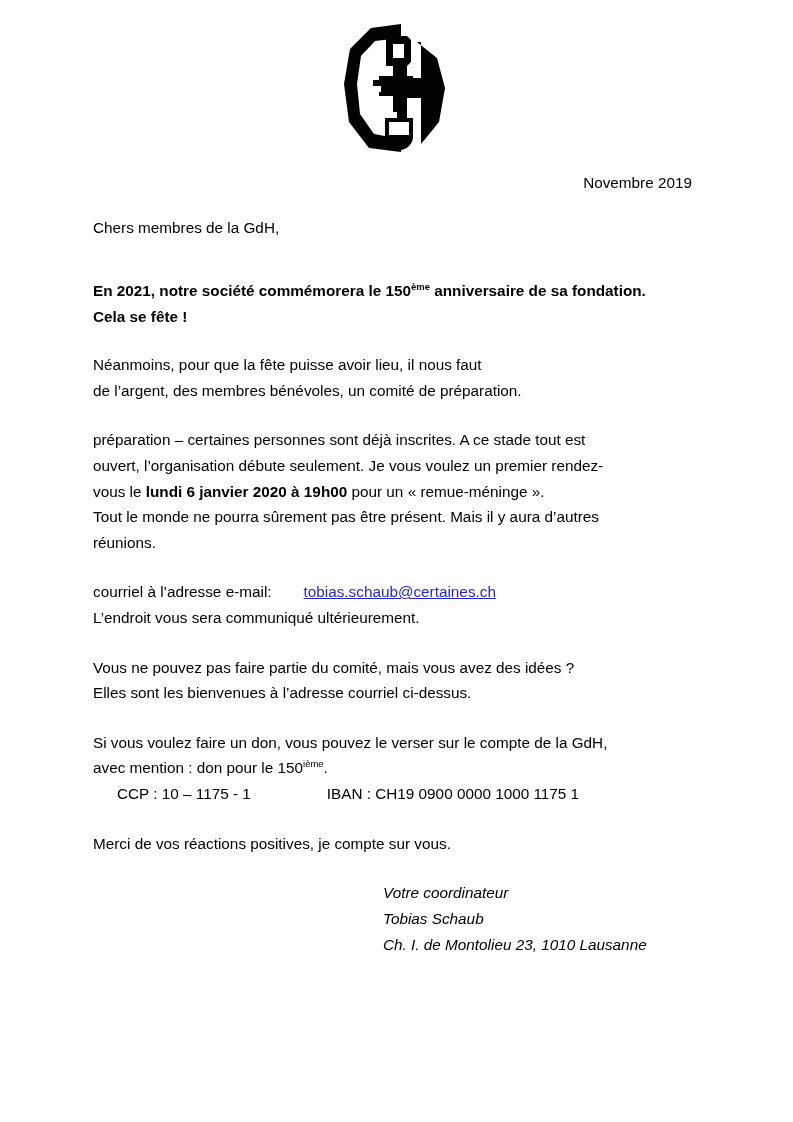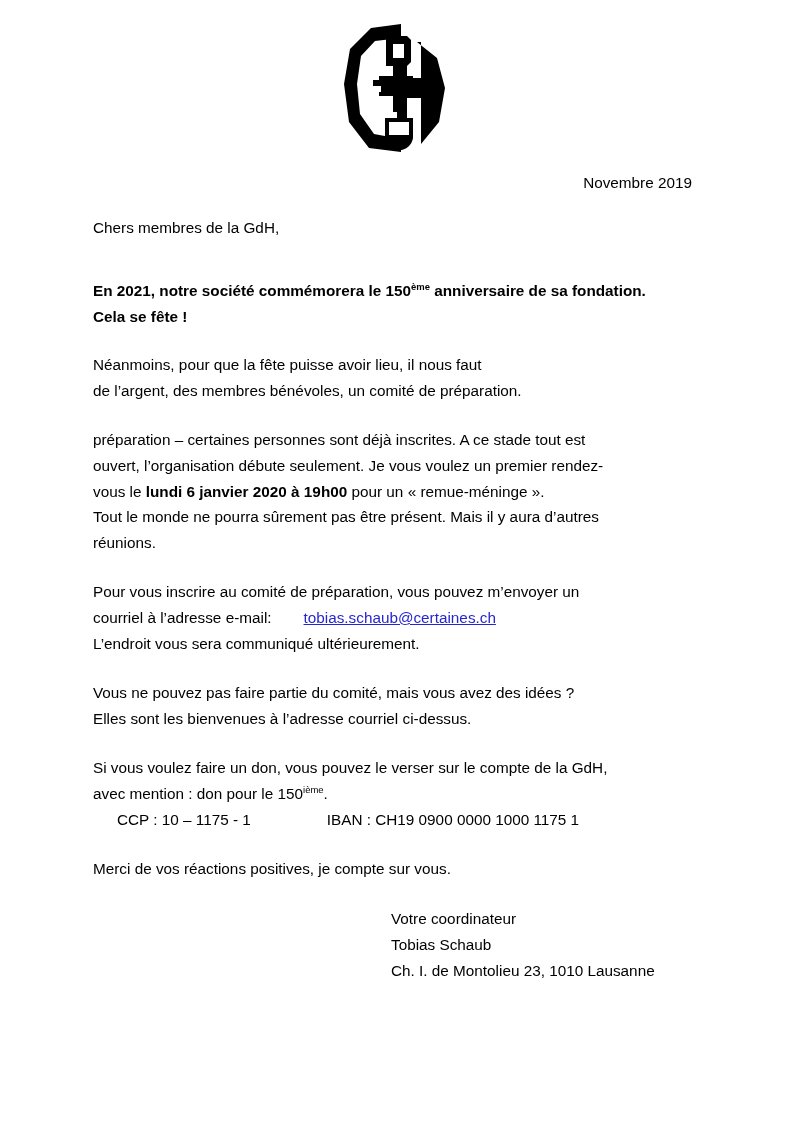--- a/index.html
+++ b/index.html
@@ -89,22 +89,23 @@
     color: #2626cf;
     text-decoration: underline;
   }
 
   .indent-email {
     display: inline-block;
     width: 32px;
   }
 
   .signature {
-    margin: 8px;
+    margin: 0;
     padding-left: 290px;
+    font-style: italic;
   }
   .signature .blk { line-height: 26px; }
 
   .nowrap { white-space: nowrap; margin-left: 24px; }
 
   .iban-gap { display: inline-block; width: 52px; }
 </style>
 </head>
 <body>
 
@@ -200,21 +201,20 @@
 
     <p class="para">
       <span class="blk">préparation – certaines personnes sont déjà inscrites.  A ce stade tout est</span>
       <span class="blk">ouvert, l’organisation débute seulement. Je vous voulez un premier rendez-</span>
       <span class="blk"><span>vous le </span><b>lundi 6 janvier 2020 à 19h00</b><span> pour un « remue-méninge ».</span></span>
       <span class="blk">Tout le monde ne pourra sûrement pas être présent. Mais il y aura d’autres</span>
       <span class="blk">réunions.</span>
     </p>
 
     <p class="para">
-      <span class="blk">Pour vous inscrire au comité de préparation, vous pouvez m’envoyer un</span>
       <span class="blk"><span>courriel à l’adresse e-mail:</span><span class="indent-email"></span><a class="maillink" href="#">tobias.schaub@certaines.ch</a></span>
       <span class="blk">L’endroit vous sera communiqué ultérieurement.</span>
     </p>
 
     <p class="para">
       <span class="blk">Vous ne pouvez pas faire partie du comité, mais vous avez des idées ?</span>
       <span class="blk">Elles sont les bienvenues à l’adresse courriel ci-dessus.</span>
     </p>
 
     <p class="para">

